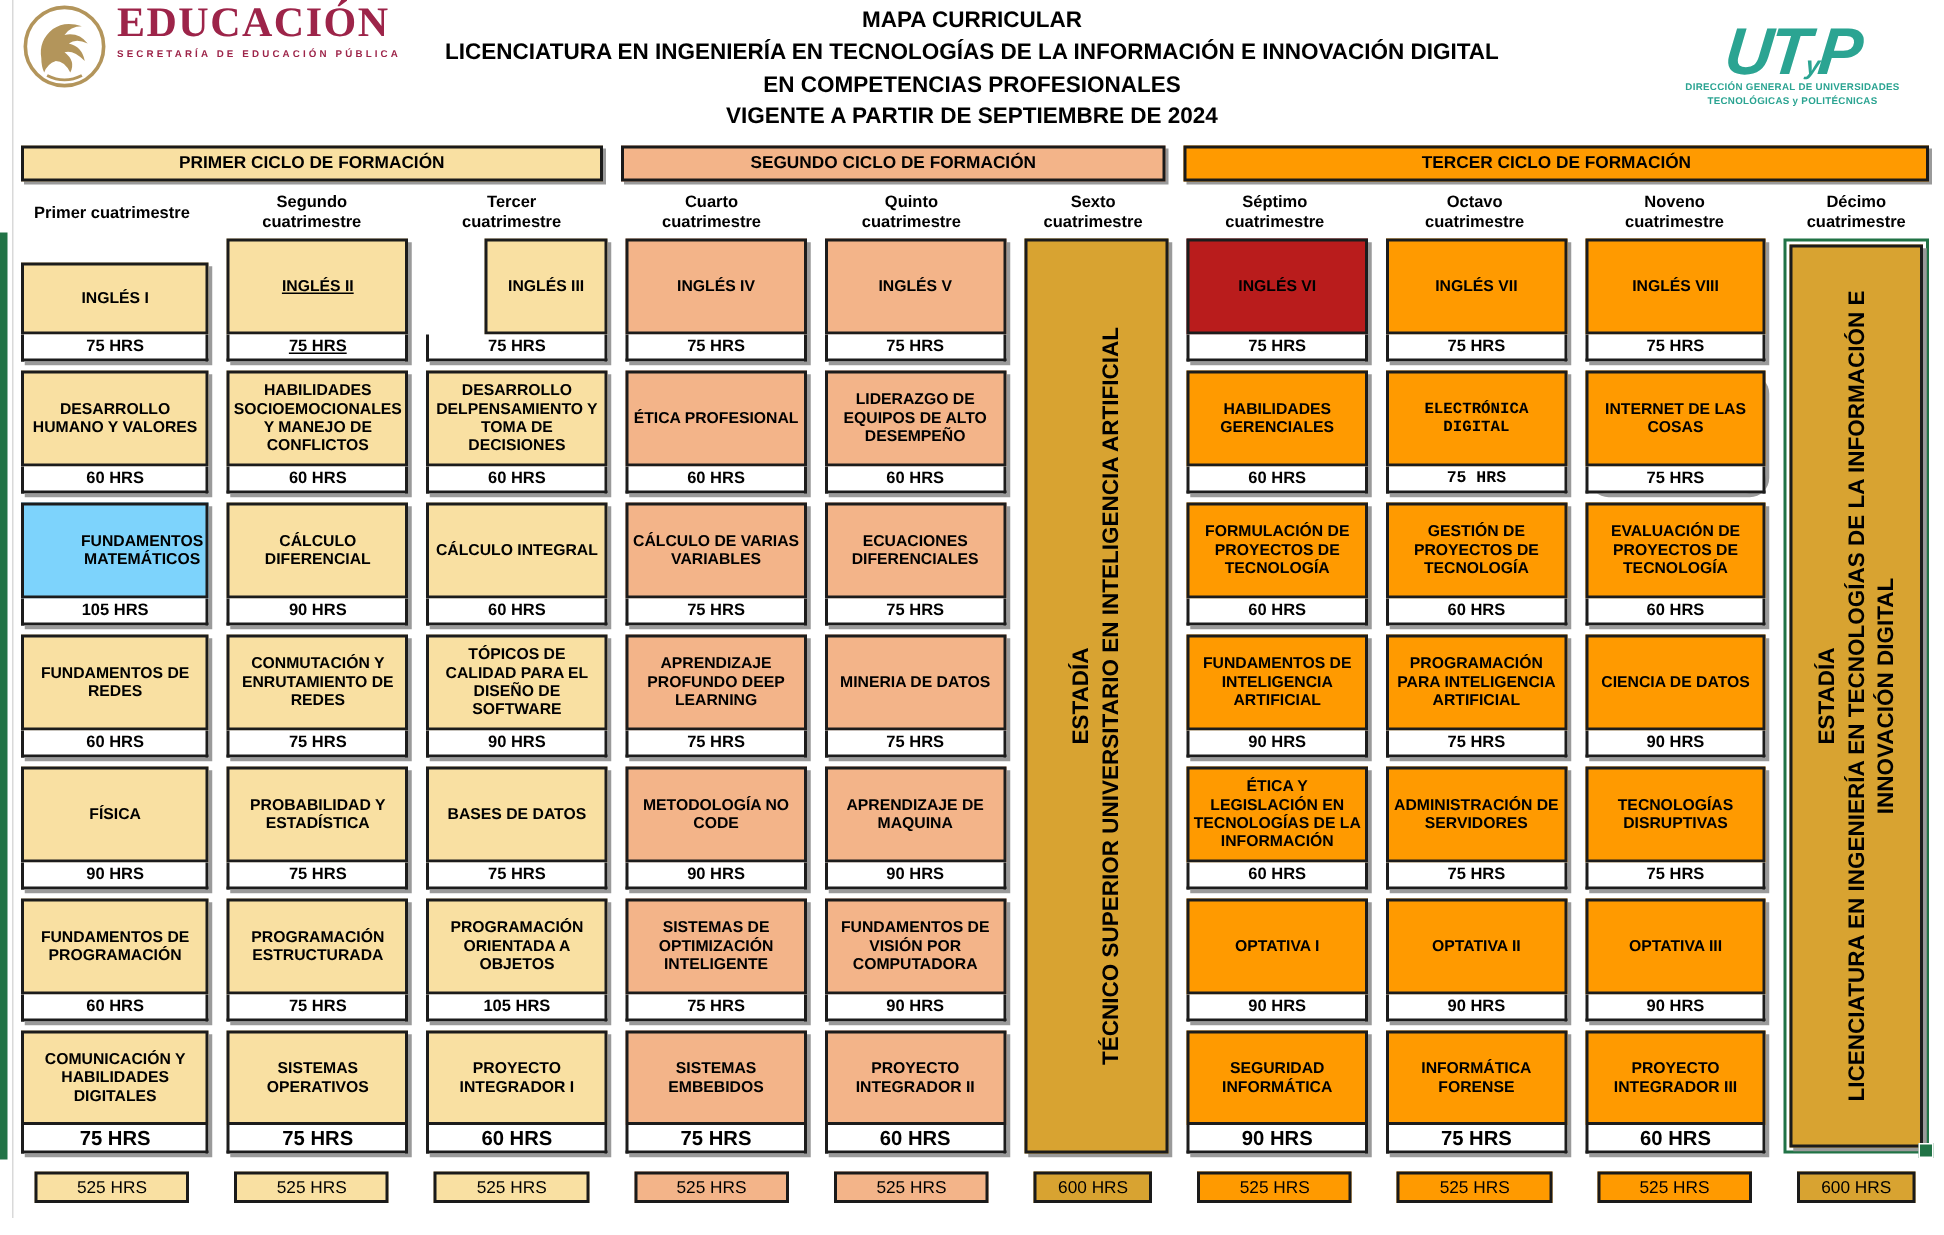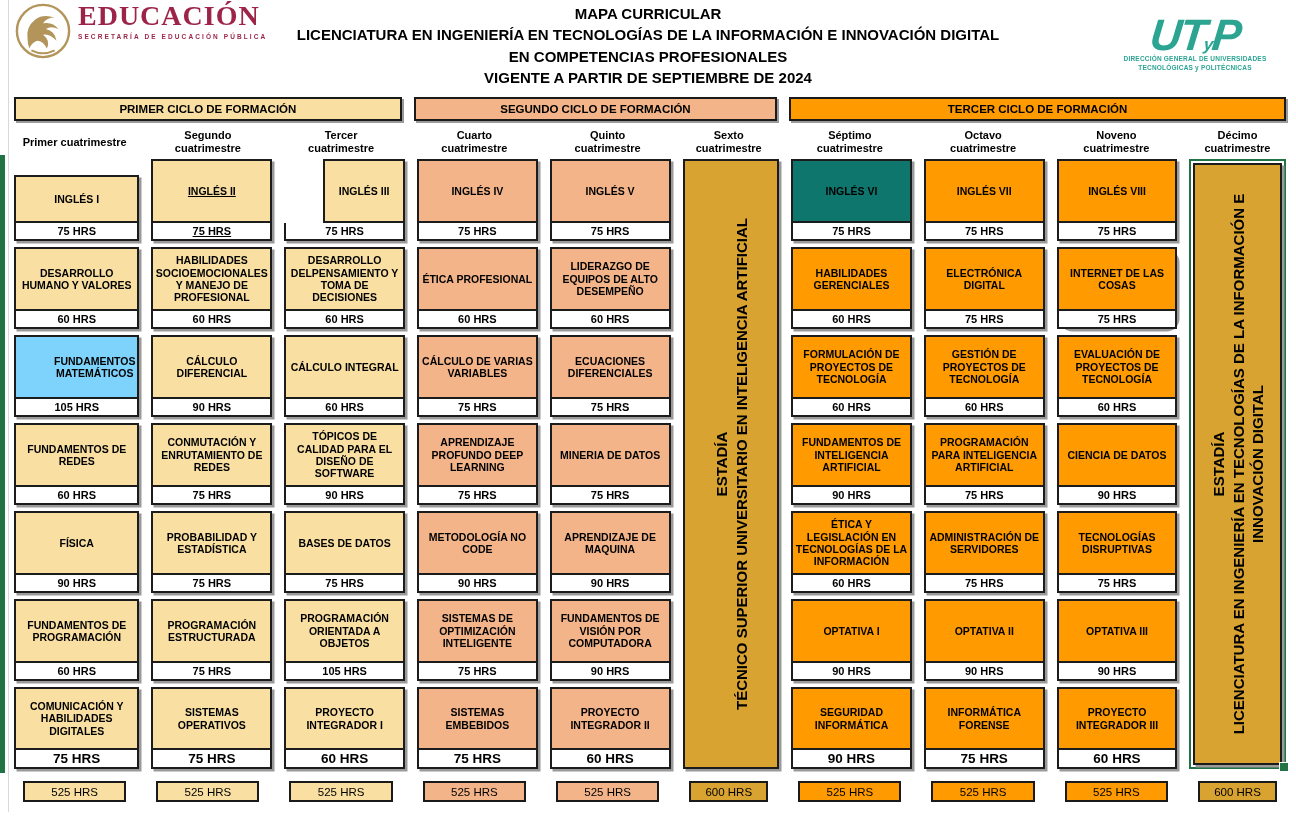--- a/index.html
+++ b/index.html
@@ -161,21 +161,21 @@
         </div>
         <div class="unit row7" style="grid-area: 7 / 1;">
           <div class="card-body" style="background: rgb(249, 224, 162);">COMUNICACIÓN Y HABILIDADES DIGITALES</div>
           <div class="card-hrs">75 HRS</div>
         </div>
         <div class="unit" style="grid-area: 1 / 2; text-decoration: underline;">
           <div class="card-body" style="background: rgb(249, 224, 162);">INGLÉS II</div>
           <div class="card-hrs">75 HRS</div>
         </div>
         <div class="unit" style="grid-area: 2 / 2;">
-          <div class="card-body" style="background: rgb(249, 224, 162);">HABILIDADES SOCIOEMOCIONALES Y MANEJO DE PROFESIONAL</div>
+          <div class="card-body" style="background: rgb(249, 224, 162);">HABILIDADES SOCIOEMOCIONALES Y MANEJO DE CONFLICTOS</div>
           <div class="card-hrs">60 HRS</div>
         </div>
         <div class="unit" style="grid-area: 3 / 2;">
           <div class="card-body" style="background: rgb(249, 224, 162);">CÁLCULO DIFERENCIAL</div>
           <div class="card-hrs">90 HRS</div>
         </div>
         <div class="unit" style="grid-area: 4 / 2;">
           <div class="card-body" style="background: rgb(249, 224, 162);">CONMUTACIÓN Y ENRUTAMIENTO DE REDES</div>
           <div class="card-hrs">75 HRS</div>
         </div>
@@ -277,21 +277,21 @@
         </div>
         <div style="grid-area: 1 / 6 / 8;">
           <div class="estadia" style="background: rgb(216, 163, 49);">
             <div class="vtext">
               <div>ESTADÍA</div>
               <div>TÉCNICO SUPERIOR UNIVERSITARIO EN INTELIGENCIA ARTIFICIAL</div>
             </div>
           </div>
         </div>
         <div class="unit" style="grid-area: 1 / 7;">
-          <div class="card-body" style="background: #0f766e;">INGLÉS VI</div>
+          <div class="card-body" style="background: #b91c1c;">INGLÉS VI</div>
           <div class="card-hrs">75 HRS</div>
         </div>
         <div class="unit" style="grid-area: 2 / 7;">
           <div class="card-body" style="background: rgb(255, 154, 0);">HABILIDADES GERENCIALES</div>
           <div class="card-hrs">60 HRS</div>
         </div>
         <div class="unit" style="grid-area: 3 / 7;">
           <div class="card-body" style="background: rgb(255, 154, 0);">FORMULACIÓN DE PROYECTOS DE TECNOLOGÍA</div>
           <div class="card-hrs">60 HRS</div>
         </div>
@@ -308,21 +308,21 @@
           <div class="card-hrs">90 HRS</div>
         </div>
         <div class="unit row7" style="grid-area: 7 / 7;">
           <div class="card-body" style="background: rgb(255, 154, 0);">SEGURIDAD INFORMÁTICA</div>
           <div class="card-hrs">90 HRS</div>
         </div>
         <div class="unit" style="grid-area: 1 / 8;">
           <div class="card-body" style="background: rgb(255, 154, 0);">INGLÉS VII</div>
           <div class="card-hrs">75 HRS</div>
         </div>
-        <div class="unit" style="grid-area: 2 / 8;">
+        <div class="unit" style="grid-area: 2 / 8; font-family: Liberation Mono, monospace;">
           <div class="card-body" style="background: rgb(255, 154, 0);">ELECTRÓNICA DIGITAL</div>
           <div class="card-hrs">75 HRS</div>
         </div>
         <div class="unit" style="grid-area: 3 / 8;">
           <div class="card-body" style="background: rgb(255, 154, 0);">GESTIÓN DE PROYECTOS DE TECNOLOGÍA</div>
           <div class="card-hrs">60 HRS</div>
         </div>
         <div class="unit" style="grid-area: 4 / 8;">
           <div class="card-body" style="background: rgb(255, 154, 0);">PROGRAMACIÓN PARA INTELIGENCIA ARTIFICIAL</div>
           <div class="card-hrs">75 HRS</div>

